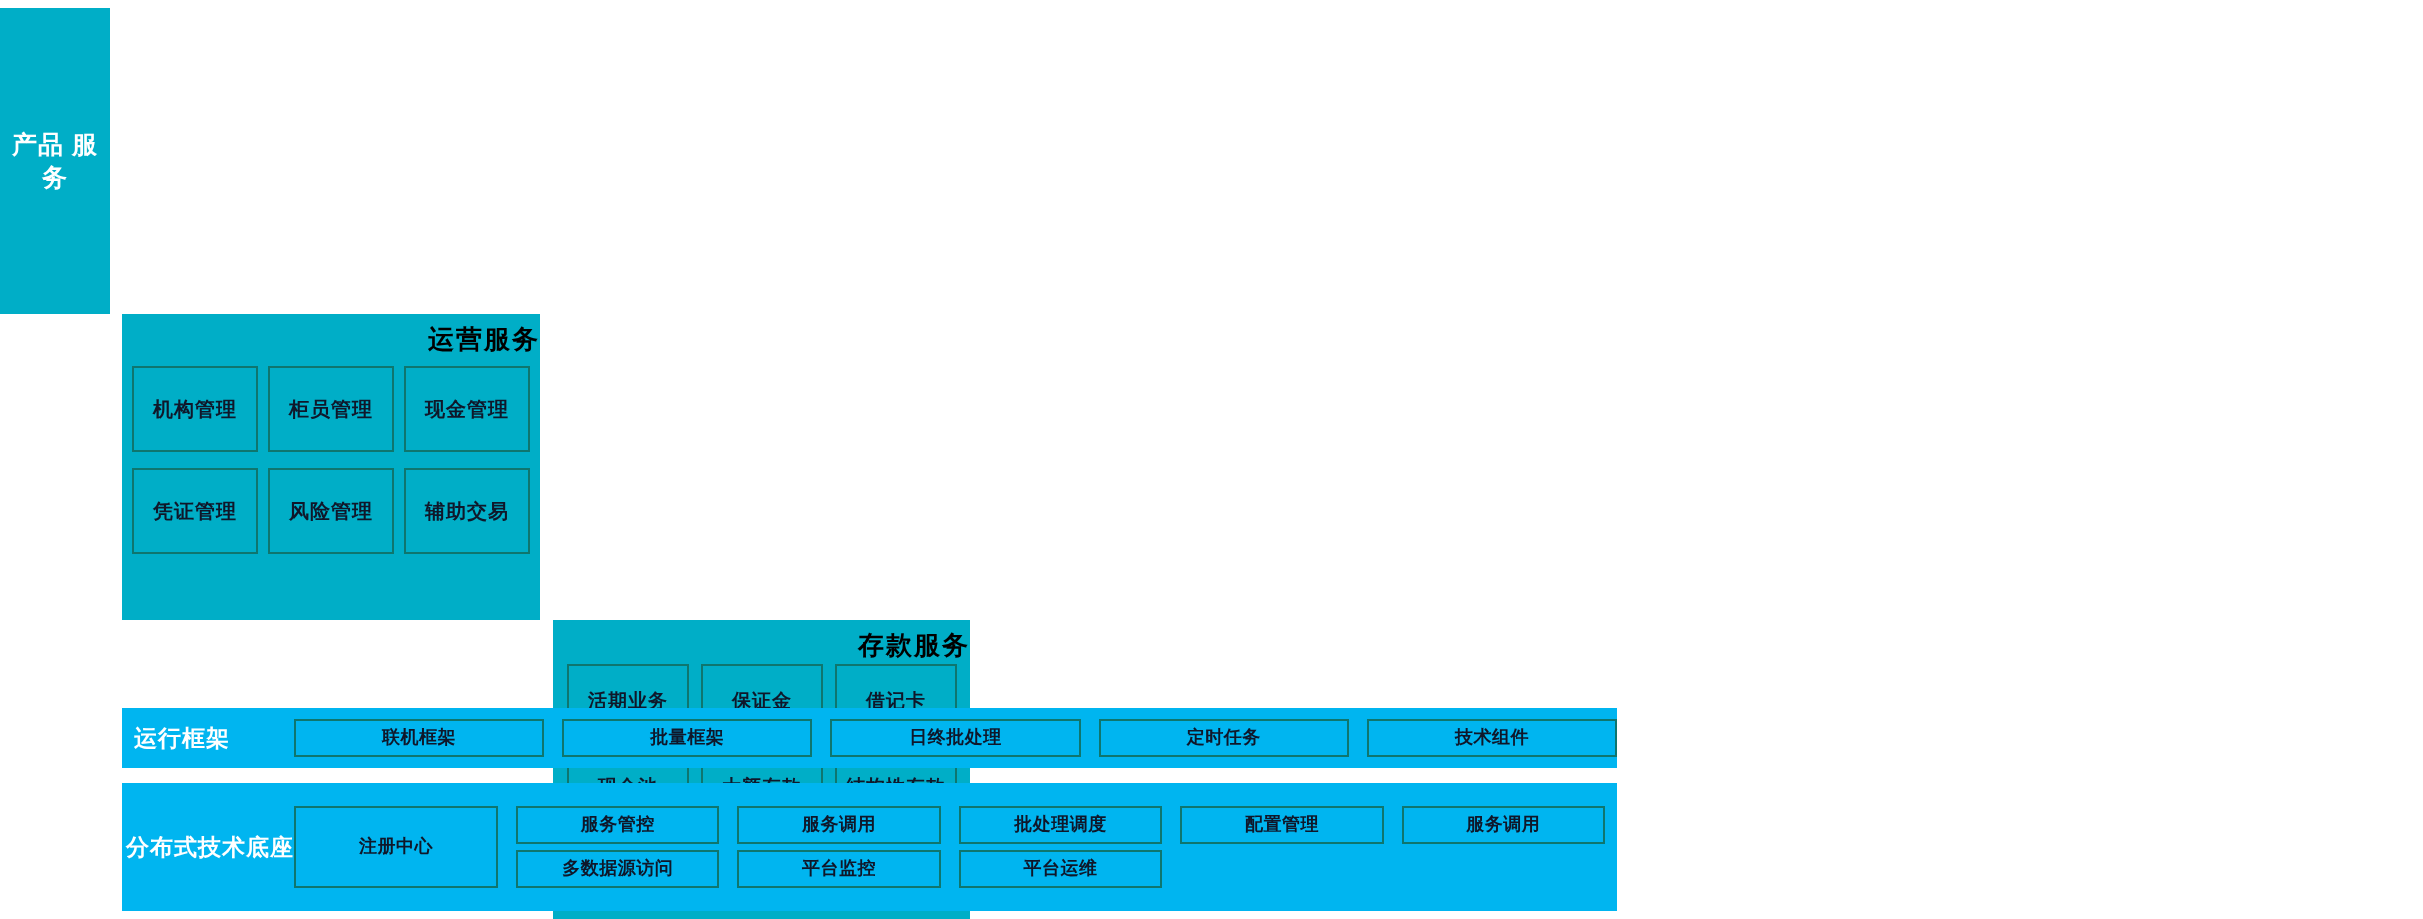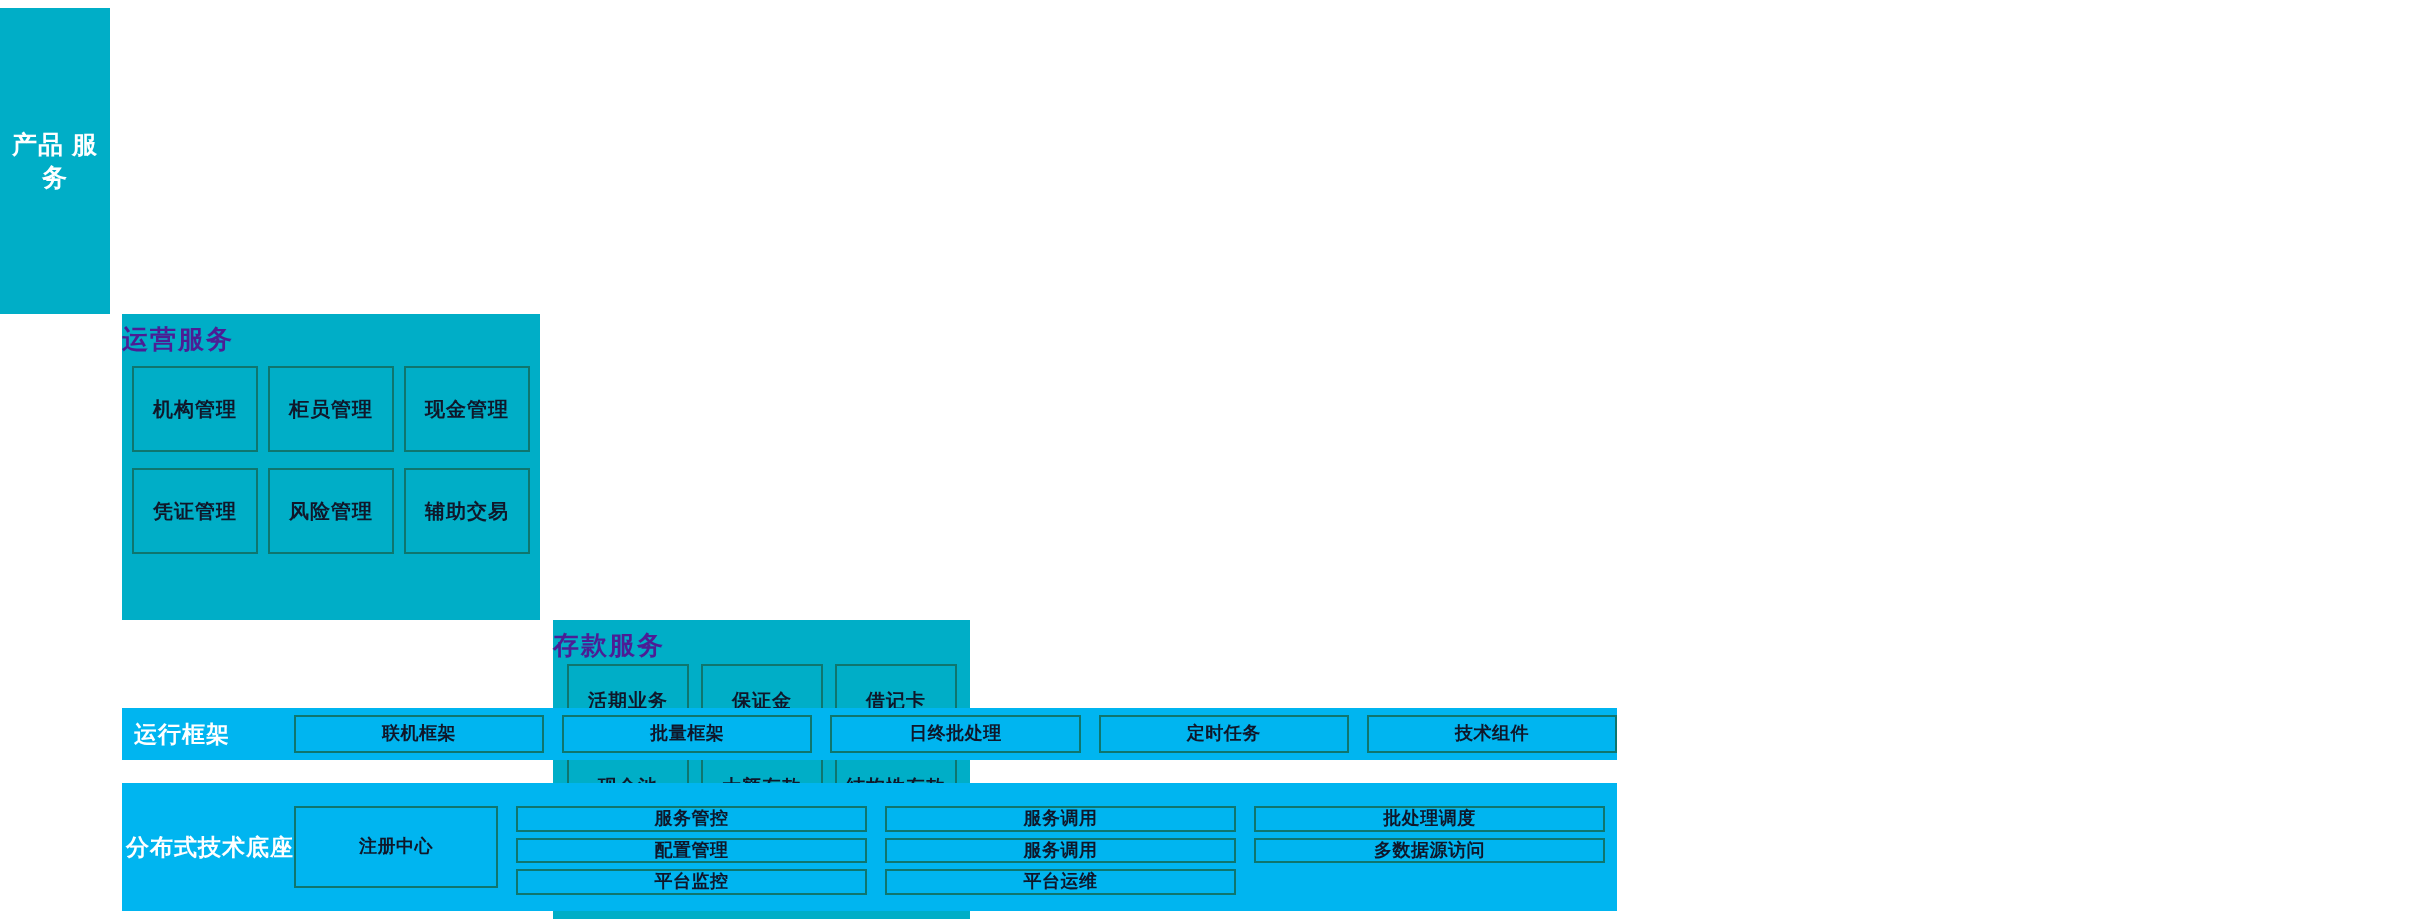--- a/index.html
+++ b/index.html
@@ -23,21 +23,21 @@
     box-sizing:border-box;
     display:flex;align-items:center;justify-content:center;
     color:#ffffff;font-weight:bold;text-align:center;
     line-height:1.32;
     font-size:25px;
     letter-spacing:1px;
   }
 
   
   .group-title{
-    color:#4c1d95;font-weight:bold;text-align:left;
+    color:#000000;font-weight:bold;text-align:right;
     font-size:26px;letter-spacing:2px;
     padding-top:11px;
     line-height:1.1;
   }
 
   
   .tile{
     box-sizing:border-box;
     border:2px solid #0f766e;
     color:#0f172a;
@@ -101,39 +101,39 @@
       <div class="tile small">保证金</div>
       <div class="tile small">借记卡</div>
       <div class="tile small">现金池</div>
       <div class="tile small">大额存款</div>
       <div class="tile small">结构性存款</div>
       <div class="tile small">账户限制</div>
       <div class="tile small">司法查控</div>
     </div>
   </div>
 
-  <div class="tech-row" style="position:absolute;left:122px;top:708px;width:1495px;height:52px;">
+  <div class="tech-row" style="position:absolute;left:122px;top:708px;width:1495px;height:60px;">
     <div class="tech-rowlabel" style="width:172px;padding-left:12px;">运行框架</div>
     <div class="grid" style="flex:1;height:38px;margin-right:0;
                 grid-template-columns:repeat(5,1fr);gap:0 18px;">
       <div class="tile tiny">联机框架</div>
       <div class="tile tiny">批量框架</div>
       <div class="tile tiny">日终批处理</div>
       <div class="tile tiny">定时任务</div>
       <div class="tile tiny">技术组件</div>
     </div>
   </div>
 
   <div class="tech-row" style="position:absolute;left:122px;top:783px;width:1495px;height:128px;">
     <div class="tech-rowlabel" style="width:172px;padding-left:4px;">分布式技术底座</div>
 
     <div class="tile tiny" style="width:204px;height:82px;margin-right:18px;">注册中心</div>
 
     <div class="grid" style="flex:1;height:82px;margin-right:12px;
-                grid-template-columns:repeat(3,1fr);grid-template-rows:repeat(2,1fr);
+                grid-template-columns:repeat(5,1fr);grid-template-rows:repeat(2,1fr);
                 gap:6px 18px;">
       <div class="tile tiny">服务管控</div>
       <div class="tile tiny">服务调用</div>
       <div class="tile tiny">批处理调度</div>
       <div class="tile tiny">配置管理</div>
       <div class="tile tiny">服务调用</div>
       <div class="tile tiny">多数据源访问</div>
       <div class="tile tiny">平台监控</div>
       <div class="tile tiny">平台运维</div>
     </div>

